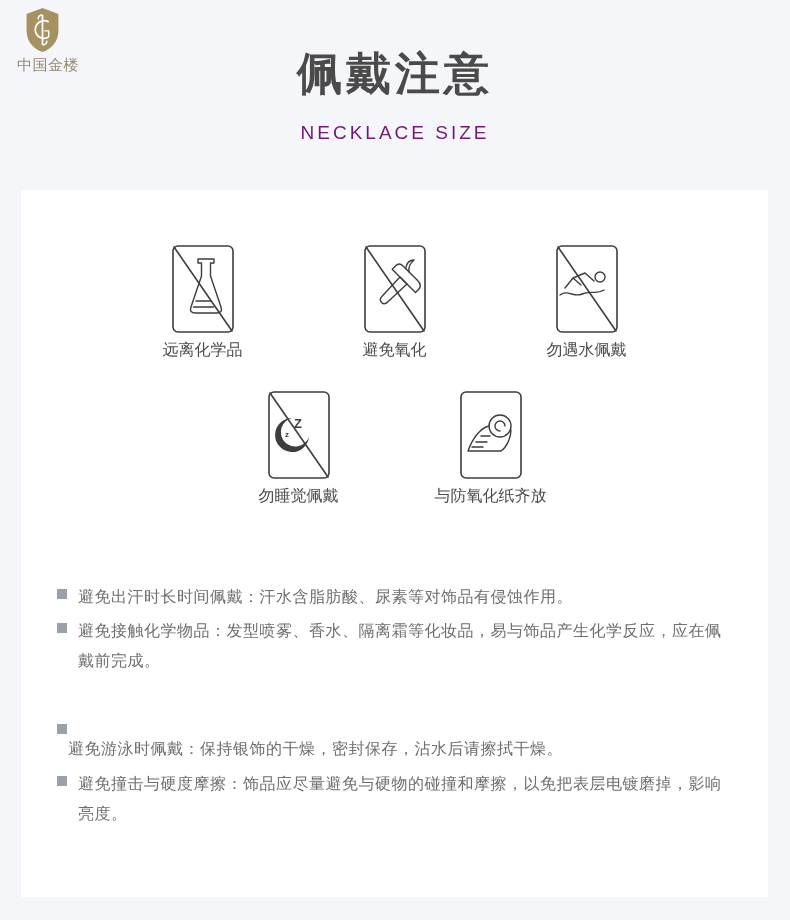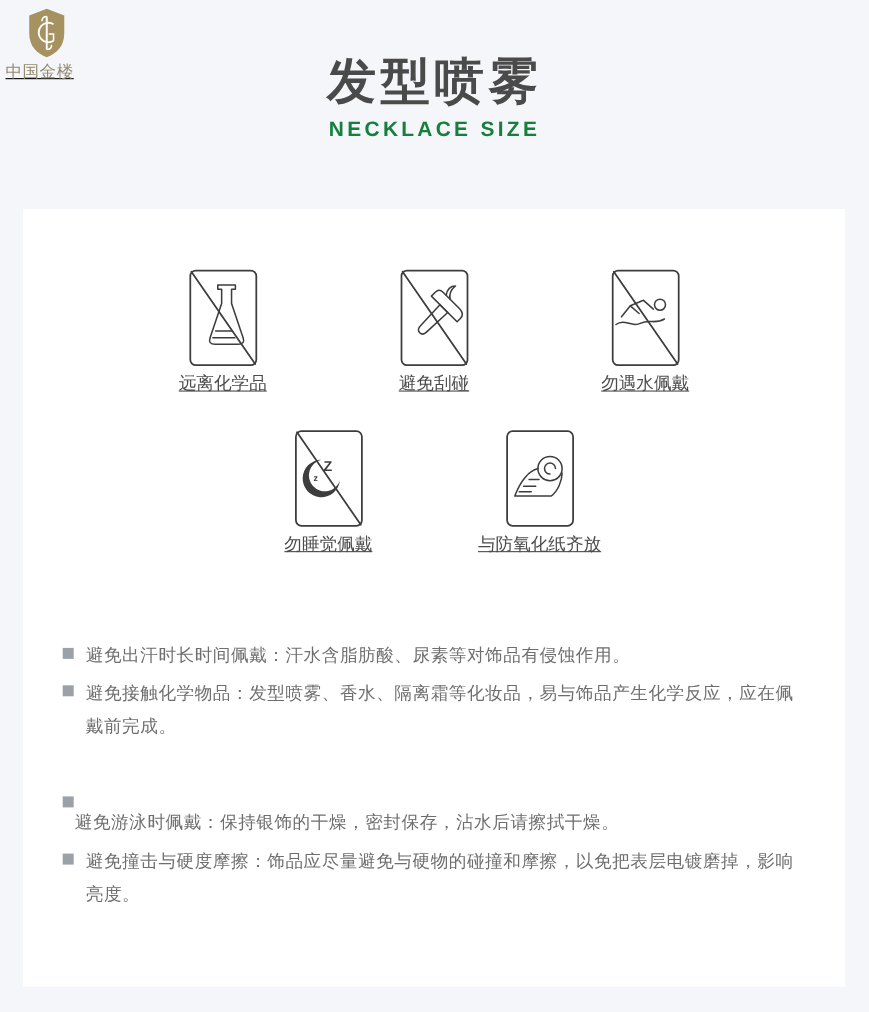--- a/index.html
+++ b/index.html
@@ -1,38 +1,38 @@
 <!DOCTYPE html>
 <html><head>
 <meta charset="utf-8">
 <style>
   * { margin:0; padding:0; box-sizing:border-box; }
   html,body { width:790px; background:#f5f6f9; }
   body { font-family:"Liberation Sans","DejaVu Sans",sans-serif; }
   .page { position:relative; width:790px; height:920px; background:#f5f6f9; overflow:hidden; }
 
   
-  .logo { position:absolute; top:7px; left:5px; width:74px; text-align:left;text-decoration:underline; }
+  .logo { position:absolute; top:7px; left:5px; width:74px; text-align:right; }
   .logo svg { width:37px; height:46px; display:block; margin:0 auto; }
   .logo-text { font-size:15px; color:#94896f; margin-top:3px; letter-spacing:0.5px; white-space:nowrap; }
 
   
   .header { position:absolute; top:49px; left:0; width:100%; text-align:center; }
   .title { font-size:45px; line-height:1.1; color:#4a4a4a; letter-spacing:4px; font-weight:600; }
-  .subtitle { font-size:19px; color:#15803d; letter-spacing:3px; margin-top:9px; font-weight:700; }
+  .subtitle { font-size:19px; color:#701a75; letter-spacing:3px; margin-top:23px; font-weight:400; }
 
   
   .card { position:absolute; top:190px; left:21px; width:747px; height:707px; background:#ffffff; }
 
   .icon-row { display:flex; justify-content:center; }
   .icon-row.row1 { padding-top:54px; }
   .icon-row.row2 { margin-top:30px; }
   .icon-cell { width:192px; display:flex; flex-direction:column; align-items:center; }
   .icon-cell svg { width:100px; height:92px; display:block; }
-  .icon-label { margin-top:4px; font-size:16px; line-height:20px; color:#4b4b4b;text-decoration:underline; }
+  .icon-label { margin-top:4px; font-size:16px; line-height:20px; color:#4b4b4b; }
 
   .care-stroke { fill:none; stroke:#3d3d3d; stroke-width:1.6; stroke-linecap:round; stroke-linejoin:round; }
   .care-thin   { fill:none; stroke:#3d3d3d; stroke-width:1.4; stroke-linecap:round; stroke-linejoin:round; }
   .care-fill   { fill:#3d3d3d; stroke:none; }
   .care-z      { fill:#3d3d3d; font-family:"Liberation Sans","DejaVu Sans",sans-serif; }
 
   
   .notes { position:absolute; top:392px; left:36px; width:700px; }
   .note { display:flex; }
   .note:nth-of-type(1) { margin-bottom:4px; }
@@ -52,21 +52,21 @@
       <path d="M20 1 L38 8 V26 C38 40 30 47 20 51 C10 47 2 40 2 26 V8 Z" fill="#a69160"></path>
       <path d="M20 9 V43" fill="none" stroke="#ffffff" stroke-width="2"></path>
       <path d="M20 9 Q15 9 15 14 M20 43 Q25 43 25 38" fill="none" stroke="#ffffff" stroke-width="1.6"></path>
       <path d="M27 17 A10 10 0 1 0 27 34" fill="none" stroke="#ffffff" stroke-width="2"></path>
       <path d="M27 34 L27 27 L22 27" fill="none" stroke="#ffffff" stroke-width="1.6"></path>
     </svg>
     <div class="logo-text">中国金楼</div>
   </div>
 
   <div class="header">
-    <div class="title">发型喷雾</div>
+    <div class="title">佩戴注意</div>
     <div class="subtitle">NECKLACE SIZE</div>
   </div>
 
   <div class="card">
 
     <div class="icon-row row1">
 
       <div class="icon-cell">
         <svg viewBox="0 0 100 92">
           <rect class="care-stroke" x="20" y="2" width="60" height="86" rx="5"></rect>
@@ -80,21 +80,21 @@
       <div class="icon-cell">
         <svg viewBox="0 0 100 92">
           <rect class="care-stroke" x="20" y="2" width="60" height="86" rx="5"></rect>
           <g class="care-thin" transform="rotate(45 50 45)">
             <path d="M34 33 v-5 q0 -5 5 -5 h21 q7 0 7 6 v4 z"></path>
             <path d="M43 23 q-5 -7 0 -12 q-1 8 5 12"></path>
             <path d="M45 33 h10 l-1 26 q0 5 -4 5 q-4 0 -4 -5 z"></path>
           </g>
           <path class="care-stroke" d="M21 3 L79 87"></path>
         </svg>
-        <div class="icon-label">避免刮碰</div>
+        <div class="icon-label">避免氧化</div>
       </div>
 
       <div class="icon-cell">
         <svg viewBox="0 0 100 92">
           <rect class="care-stroke" x="20" y="2" width="60" height="86" rx="5"></rect>
           <circle class="care-thin" cx="63" cy="33" r="5"></circle>
           <path class="care-thin" d="M28 44 L36 34 L48 29 L57 37 M36 34 L44 41"></path>
           <path class="care-thin" d="M23 51 C31 45 37 54 45 50 S59 51 67 46"></path>
           <path class="care-stroke" d="M21 3 L79 87"></path>
         </svg>

